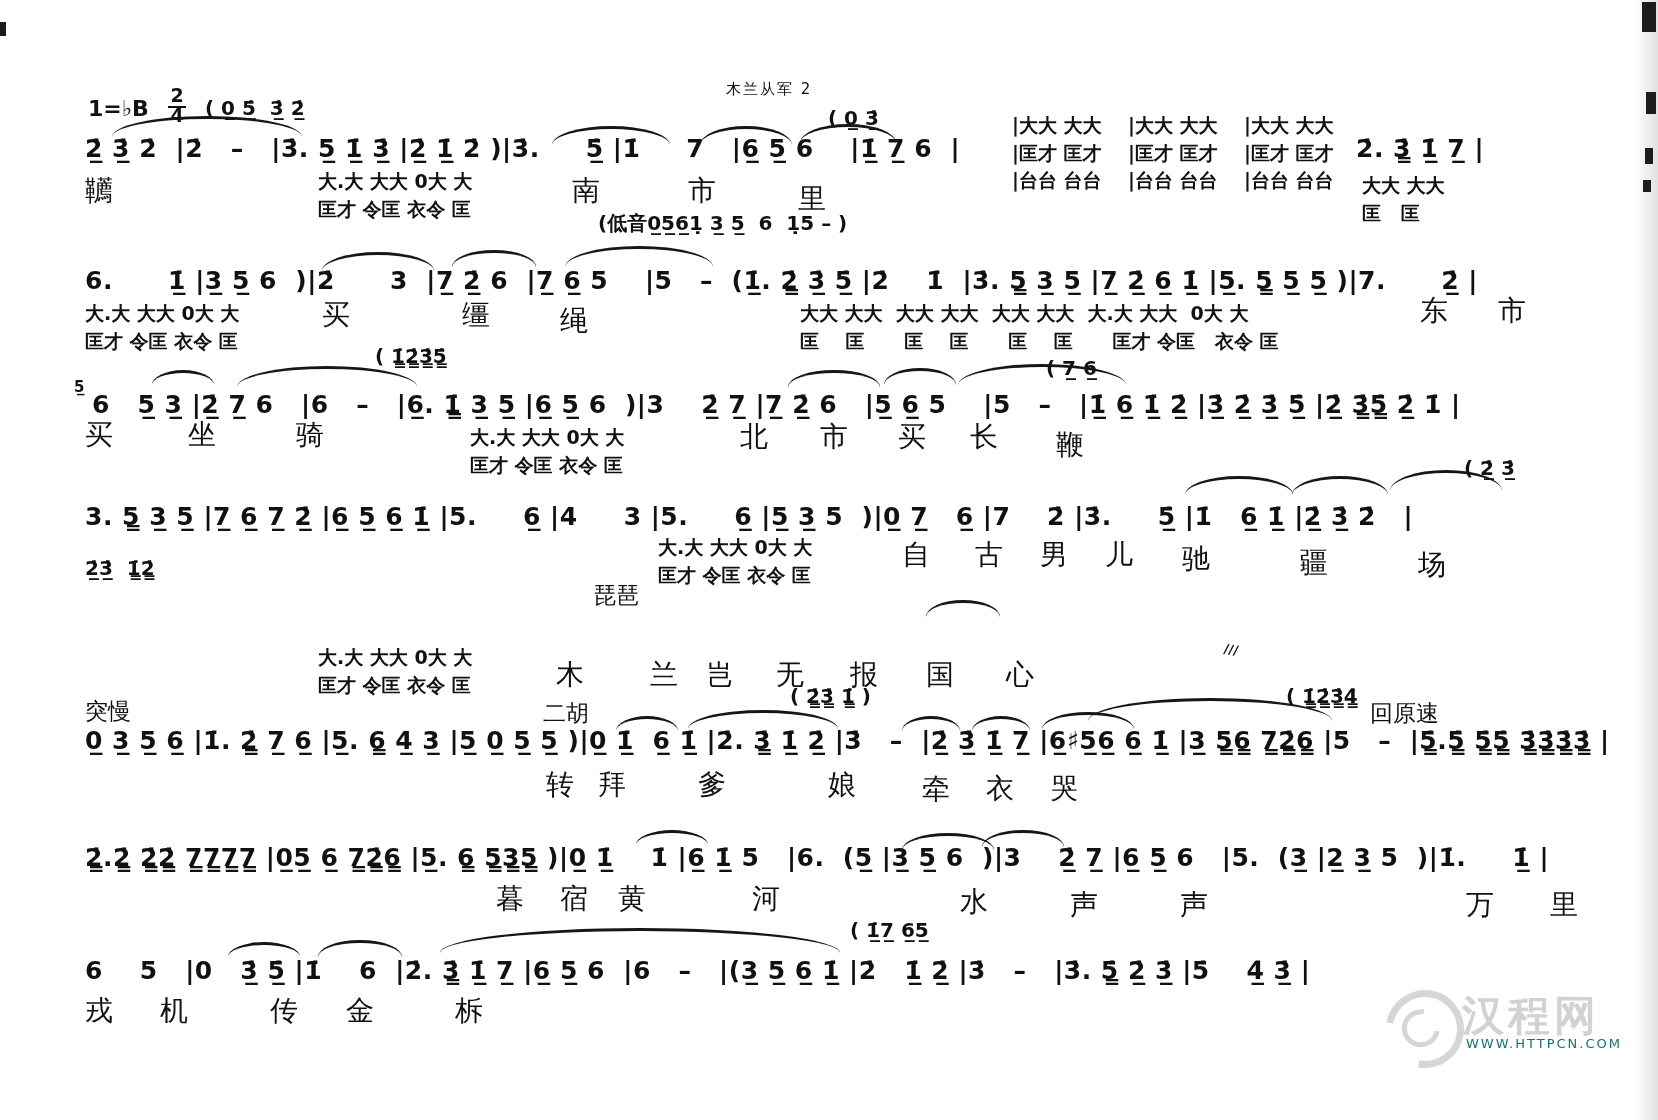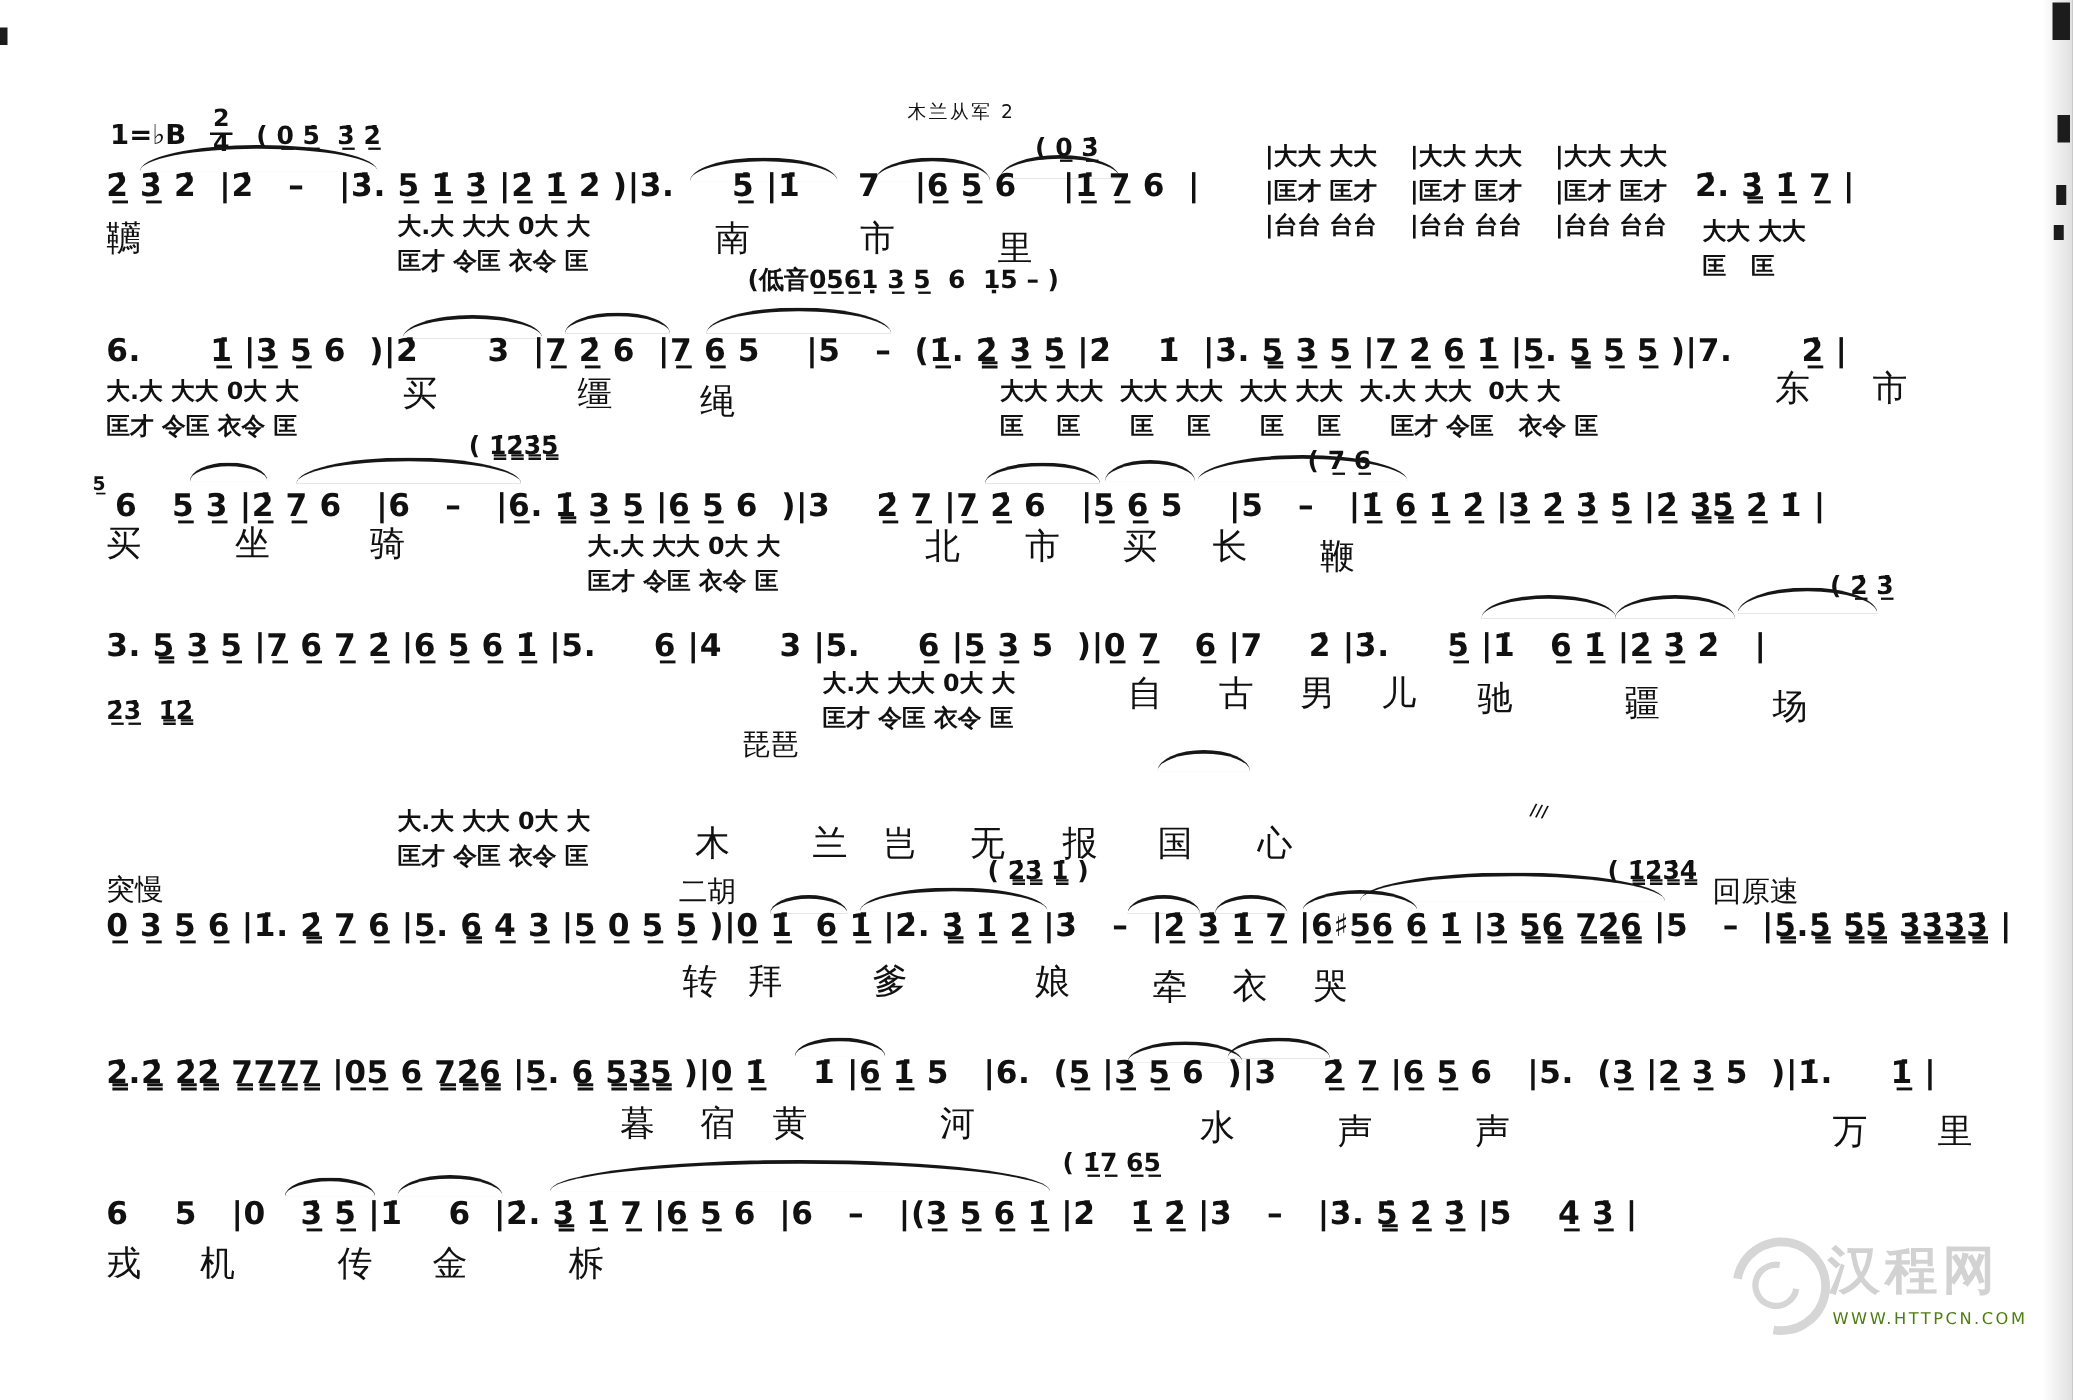--- a/index.html
+++ b/index.html
@@ -22,21 +22,21 @@
   .mark{position:absolute;background:#1c1c1c;}
   .edge{position:absolute;right:0;top:0;width:24px;height:100%;
         background:linear-gradient(90deg,rgba(255,255,255,0),#e0e0e0);}
   .wm{position:absolute;left:1380px;top:980px;width:270px;height:110px;color:#cfcfcf;}
   .wm-logo{position:absolute;left:6px;top:10px;width:64px;height:64px;border:7px solid #d6d6d6;
            border-radius:50%;border-left-color:transparent;transform:rotate(-35deg);}
   .wm-logo::after{content:"";position:absolute;left:10px;top:10px;width:28px;height:28px;
            border:5px solid #d6d6d6;border-radius:50%;border-right-color:transparent;}
   .wm-name{position:absolute;left:82px;top:8px;font-size:42px;font-weight:bold;
            letter-spacing:4px;color:#d2d2d2;}
-  .wm-url{position:absolute;left:86px;top:68px;font-size:13px;letter-spacing:2px;color:#4d7c0f;text-align:right;}
+  .wm-url{position:absolute;left:86px;top:56px;font-size:13px;letter-spacing:2px;color:#0f766e;text-align:right;}
 </style>
 </head>
 <body>
 
 <div class="page" id="stage">
   <div class="edge"></div>
   <div class="title">木兰从军 2</div>
   <div class="wm">
     <div class="wm-logo"></div>
     <div class="wm-name">汉程网</div>

